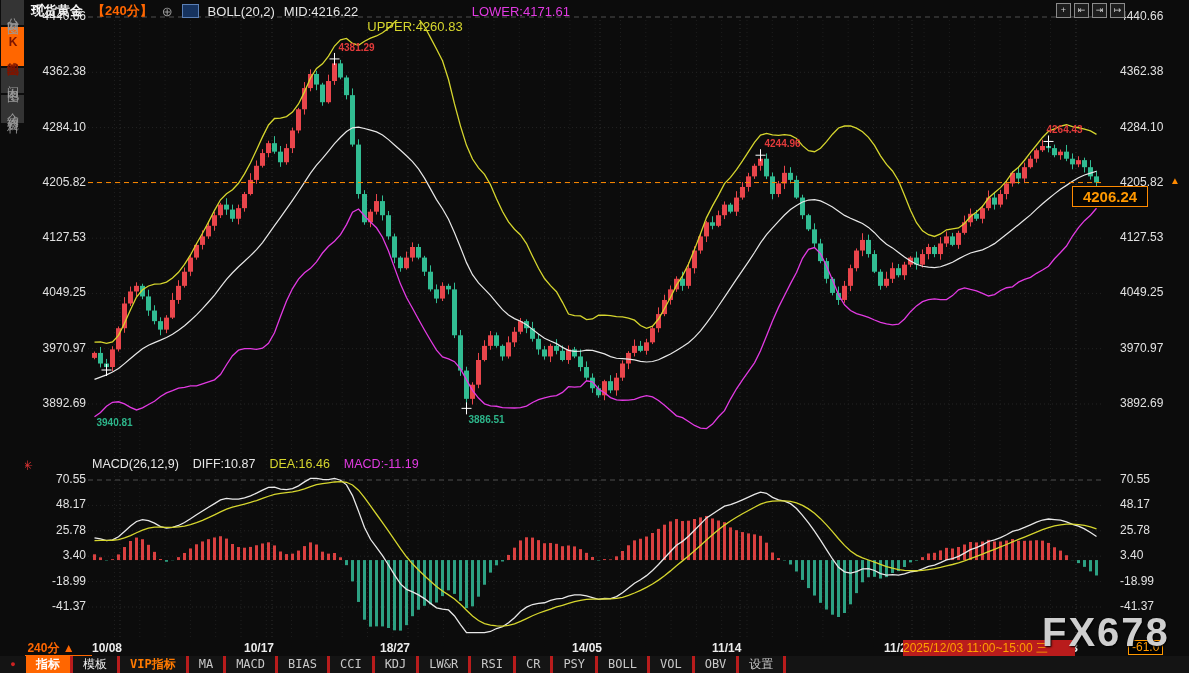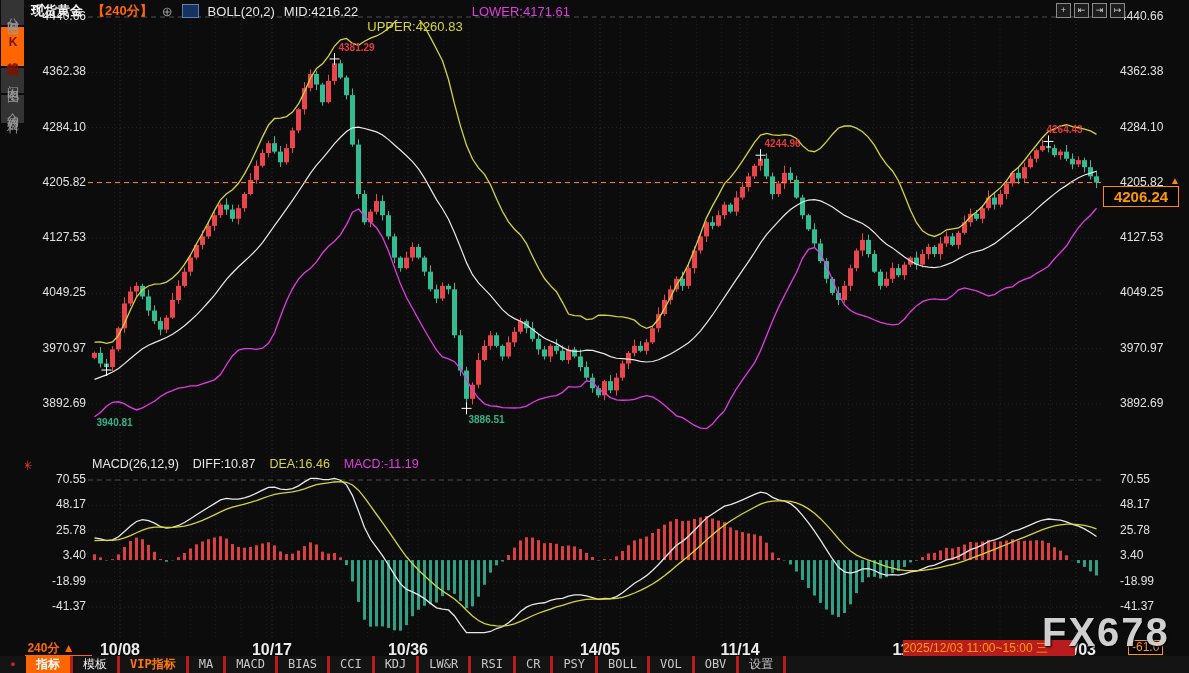--- a/index.html
+++ b/index.html
@@ -31,28 +31,28 @@
   .ax.right{left:1120px;width:62px;text-align:left;}
   
   #macd-header{position:absolute;left:92px;top:457px;display:flex;gap:14px;font-size:12.5px;z-index:2;white-space:nowrap;}
   .m-title,.m-diff{color:#e6e6e6;}
   .m-dea{color:#d6d62e;}
   .m-macd{color:#e23ae2;}
   #sun-icon{position:absolute;left:22px;top:458px;color:#e03434;font-size:13px;z-index:2;}
   
   #period-tab{position:absolute;left:10px;top:640px;width:82px;height:15px;color:#ff6600;font-size:12px;
     font-weight:bold;text-align:center;border-bottom:3px solid #ff6600;z-index:2;cursor:pointer;}
-  .date-label{position:absolute;top:641px;width:56px;text-align:center;font-size:16px;font-weight:bold;
+  .date-label{position:absolute;top:641px;width:56px;font-size:12px;font-weight:bold;
     color:#ececec;z-index:2;}
   #xtooltip{position:absolute;left:903px;top:640px;width:172px;height:16px;background:#b91c1c;color:#ffa000;
     font-size:12px;line-height:16px;padding-left:0;z-index:4;white-space:nowrap;overflow:hidden;}
   #macd-badge{position:absolute;left:1128px;top:640px;background:#000;border:1px solid #ff9800;color:#ff9800;
     font-size:12px;line-height:13px;padding:0 3px;z-index:3;}
   
-  #price-badge{position:absolute;left:1103px;top:186px;width:74px;border:1px solid #ff8a00;background:#070502;
+  #price-badge{position:absolute;left:1072px;top:186px;width:74px;border:1px solid #ff8a00;background:#070502;
     color:#ff9800;font-size:15px;font-weight:bold;text-align:center;padding:1px 0;z-index:3;}
   #price-arrow{position:absolute;left:1170px;top:175px;color:#ff8a00;font-size:10px;z-index:3;}
   
   .marker-label{position:absolute;font-size:10px;font-weight:bold;z-index:2;white-space:nowrap;}
   
   #watermark{position:absolute;left:1042px;top:610px;font-size:40px;font-weight:bold;color:#cfcfcf;
     letter-spacing:2px;z-index:5;text-shadow:1px 1px 2px #000;}
   
   #toolbar{position:absolute;left:0;top:656px;width:1189px;height:17px;background:#141414;display:flex;
     z-index:6;align-items:stretch;}
@@ -757,19 +757,19 @@
     <div class="ax left" style="top: 522.802px;">25.78</div>
     <div class="ax right" style="top: 522.802px;">25.78</div>
     <div class="ax left" style="top: 548.198px;">3.40</div>
     <div class="ax right" style="top: 548.198px;">3.40</div>
     <div class="ax left" style="top: 573.605px;">-18.99</div>
     <div class="ax right" style="top: 573.605px;">-18.99</div>
     <div class="ax left" style="top: 599px;">-41.37</div>
     <div class="ax right" style="top: 599px;">-41.37</div>
     <div class="date-label" style="left: 92px;">10/08</div>
     <div class="date-label" style="left: 244px;">10/17</div>
-    <div class="date-label" style="left: 380px;">10/36</div>
+    <div class="date-label" style="left: 380px;">18/27</div>
     <div class="date-label" style="left: 572px;">14/05</div>
     <div class="date-label" style="left: 712px;">11/14</div>
     <div class="date-label" style="left: 884px;">11/24</div>
     <div class="date-label" style="left: 1048px;">12/03</div>
 
 </div>
 
 </body></html>

